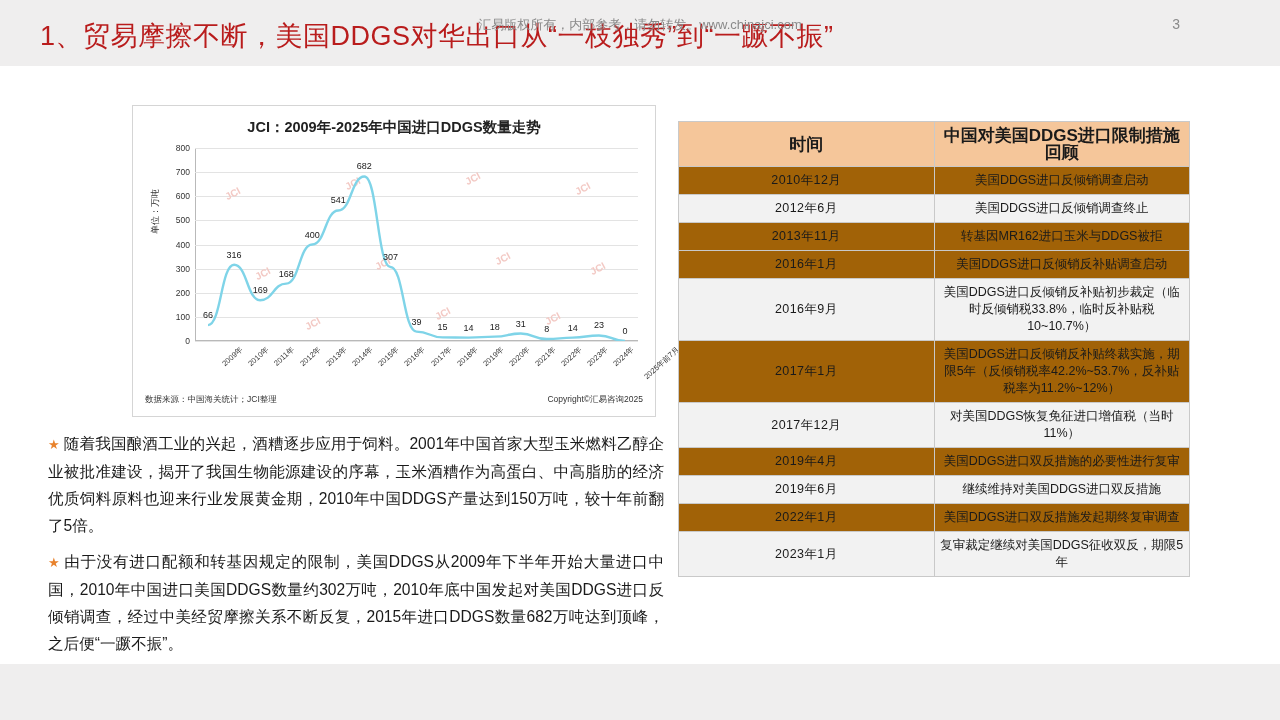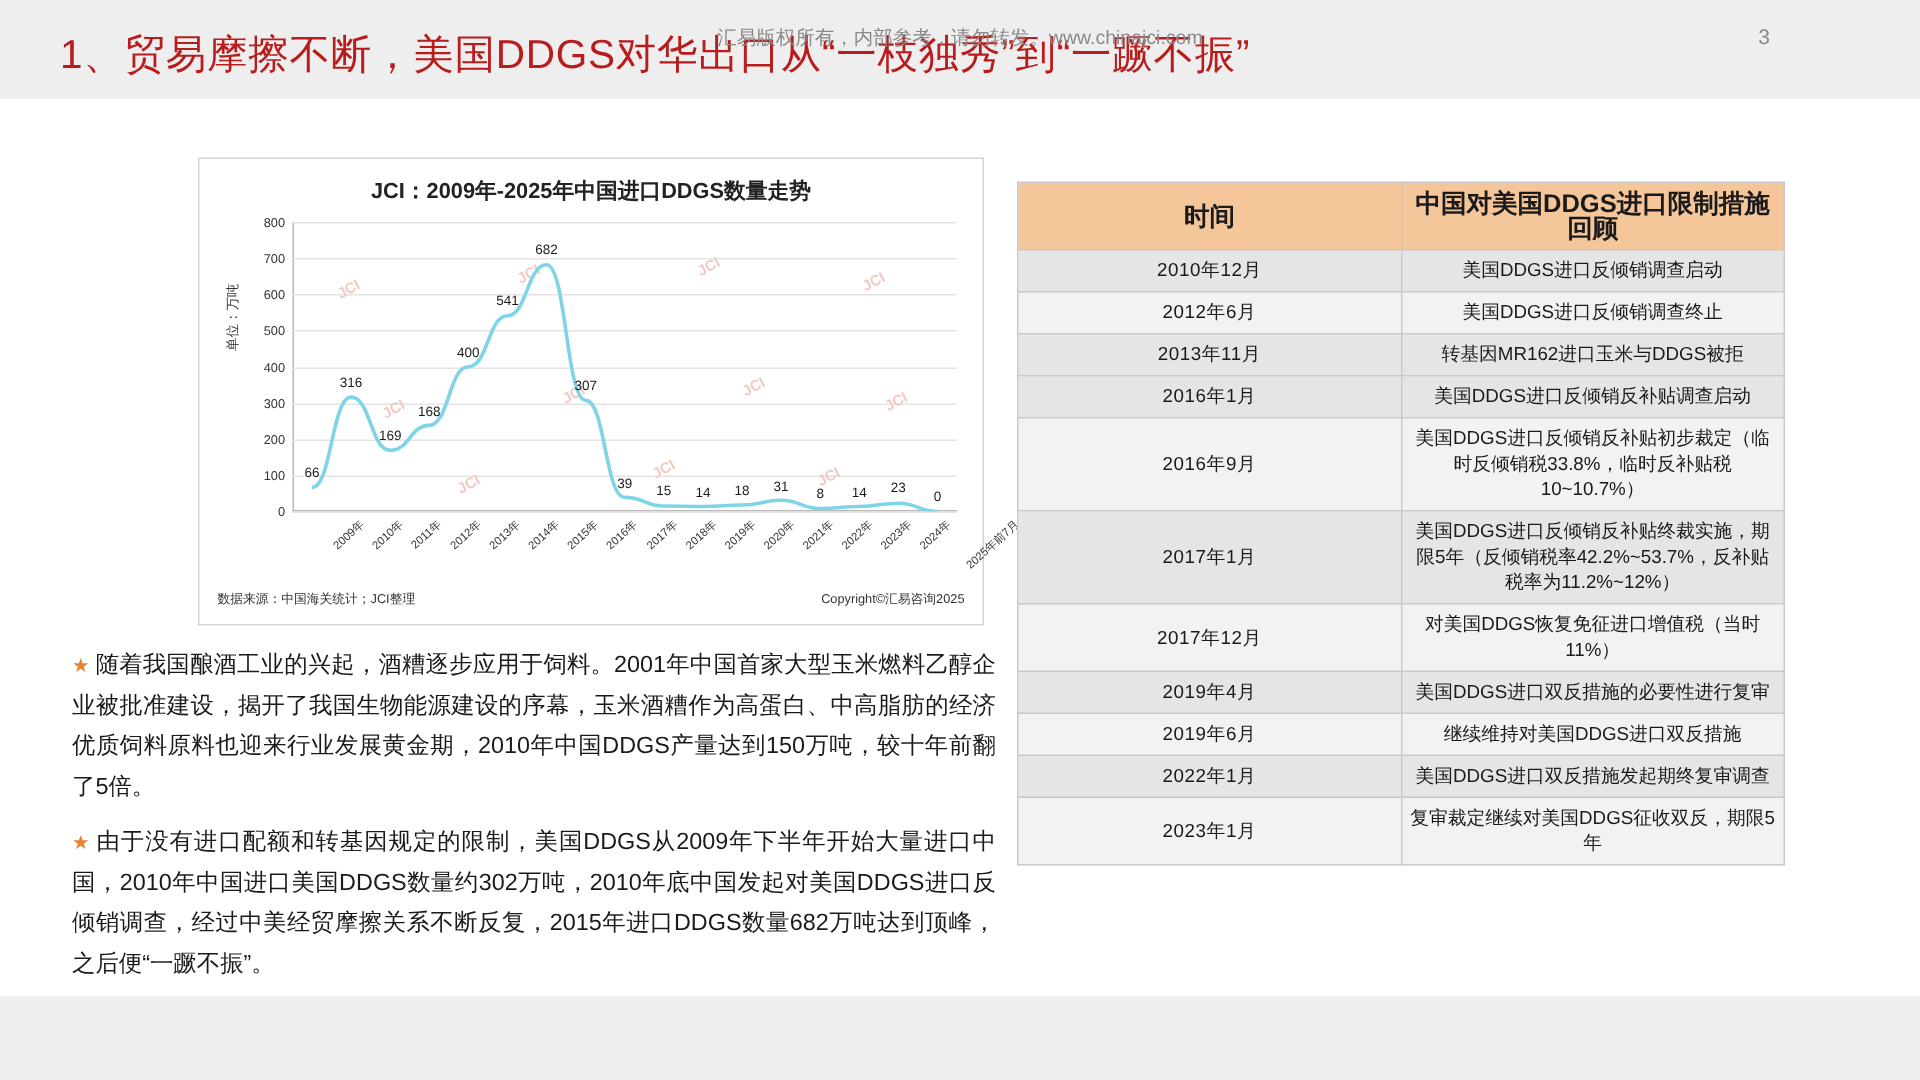--- a/index.html
+++ b/index.html
@@ -189,21 +189,21 @@
     height: 28px;
   }
   table.rt td.tcol {
     width: 94px;
     letter-spacing: 0.4px;
   }
   table.rt tr.alt td {
     background: #f2f2f2;
   }
   table.rt tr.plain td {
-    background: #e5e5e5;
+    background: #a16207;
   }
   
   .footer-band {
     position: absolute;
     left: 0;
     bottom: 0;
     width: 1280px;
     height: 56px;
     background: #efeeee;
   }

